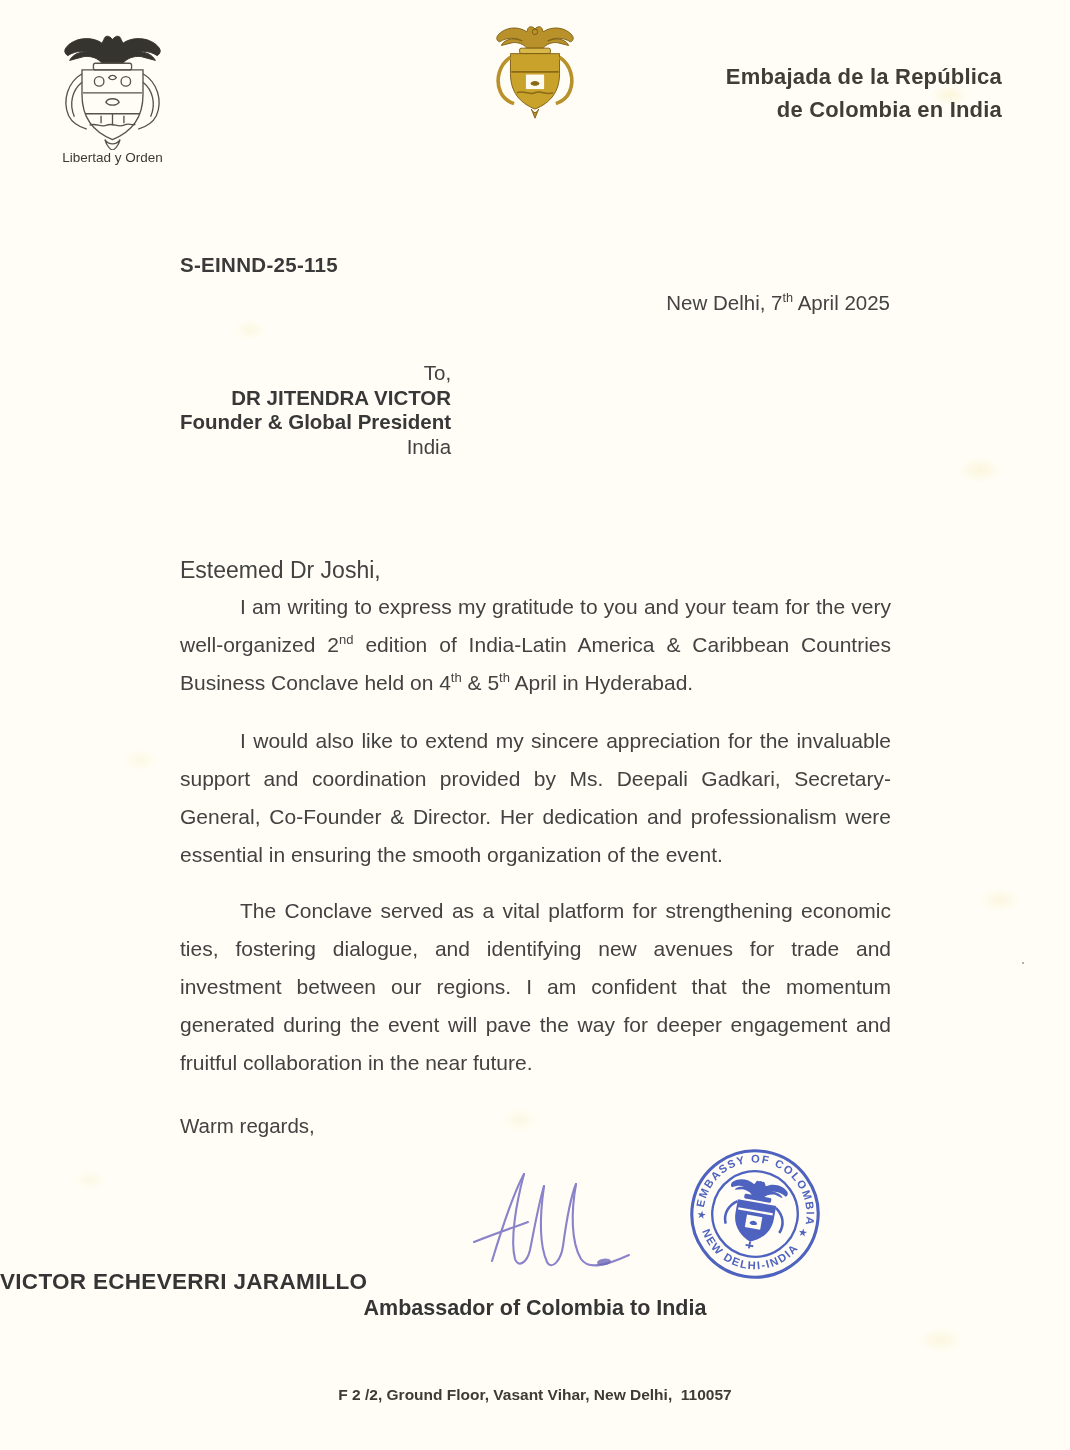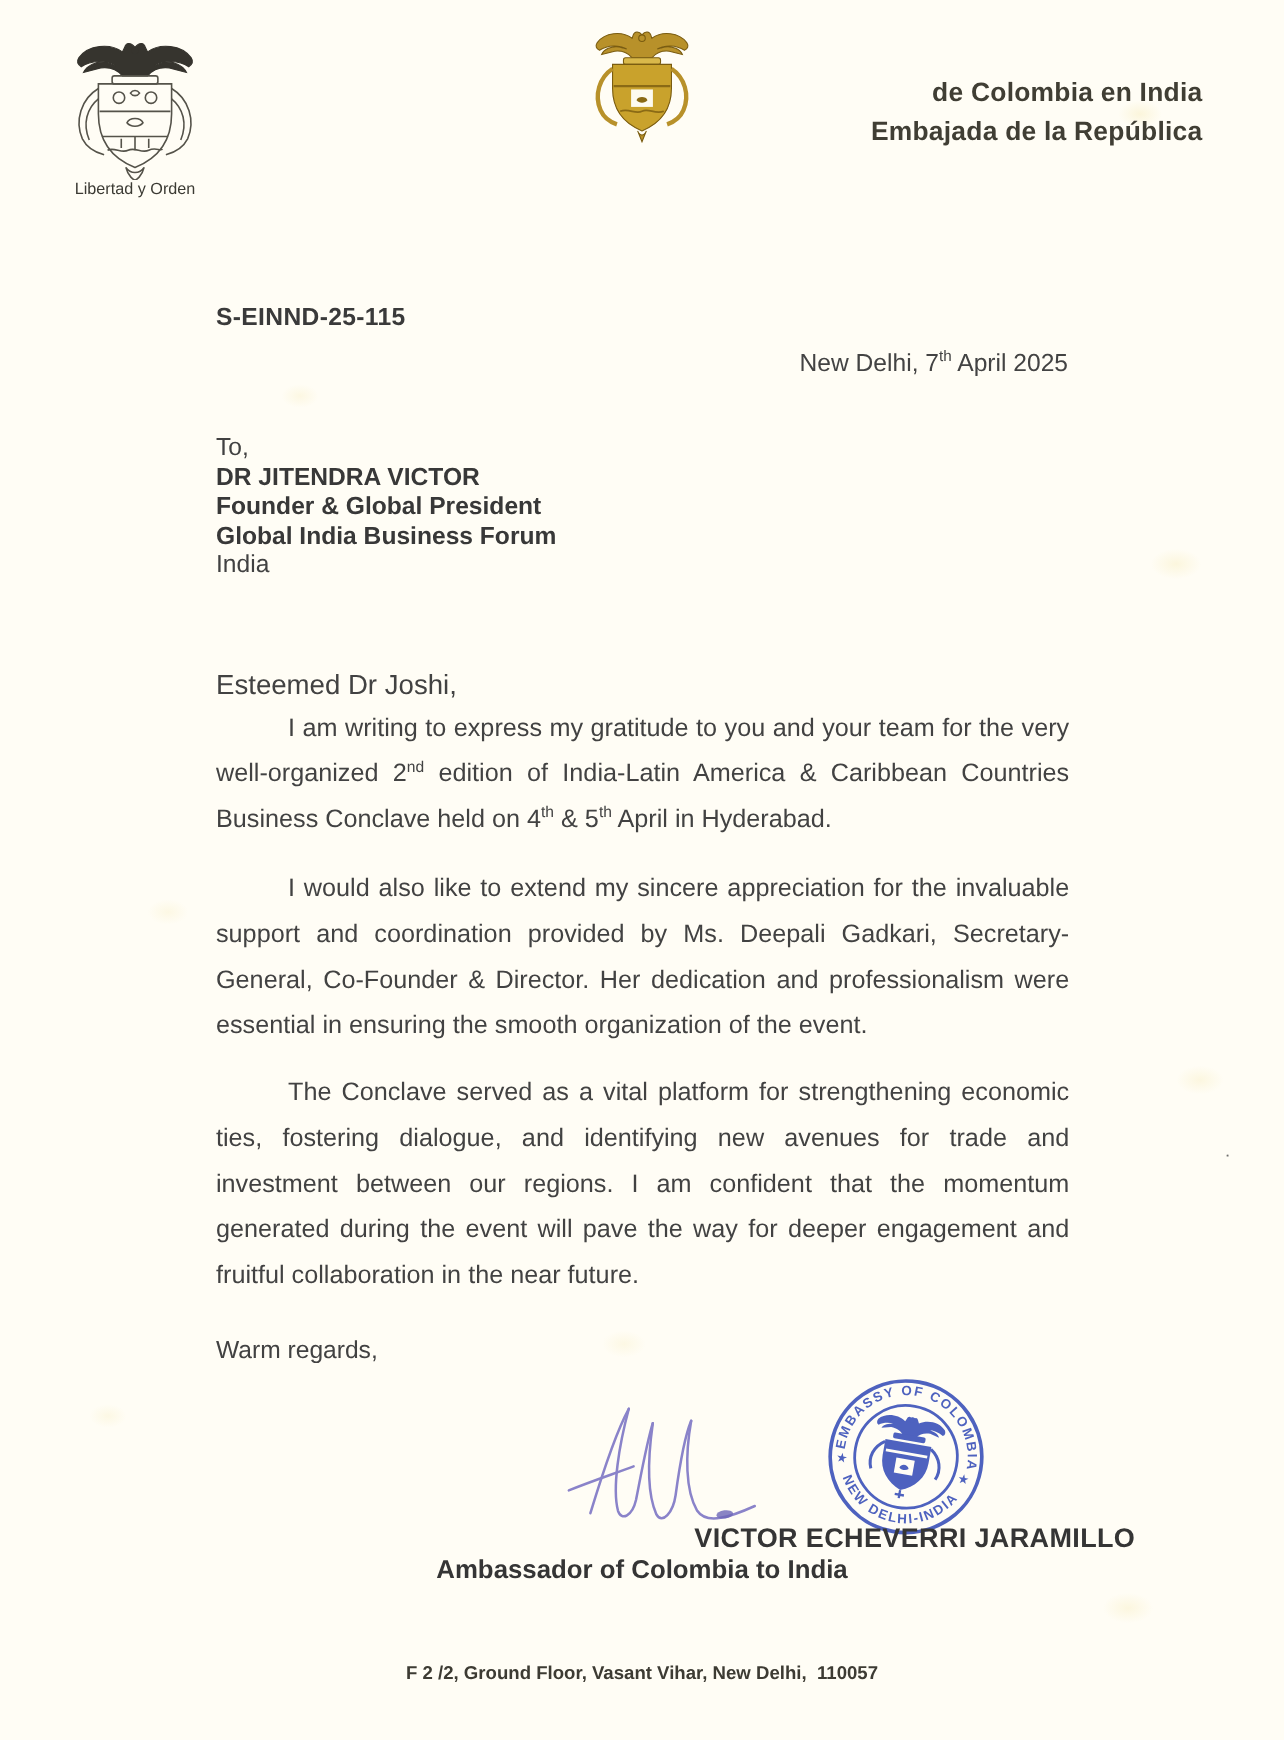--- a/index.html
+++ b/index.html
@@ -32,35 +32,35 @@
   }
   .emblem-caption{
     top:150px;left:55px;width:115px;text-align:center;
     font-size:13.5px;color:#3b3a33;
   }
   
   .ref-number{top:253px;left:180px;font-size:20.5px;font-weight:bold;color:#3a3a3a;letter-spacing:.3px;}
   .date-line{top:291px;right:180px;font-size:20.5px;color:#434343;}
   sup{font-size:.62em;line-height:0;vertical-align:super;}
   
-  .recipient{top:361px;left:180px;font-size:20.5px;line-height:24.6px;color:#414141;}
+  .recipient{top:361px;left:180px;font-size:20.5px;line-height:24.6px;color:#414141;text-align:right;}
   .recipient .bold{font-weight:bold;color:#383838;}
   
   .salutation{top:524px;left:180px;font-size:23px;color:#424242;margin-top:33px;}
   .para{
     left:180px;width:711px;margin:0;
     font-size:21px;line-height:38px;color:#424242;
     text-align:justify;text-indent:60px;
   }
   .p1{top:588px;} .p2{top:722px;} .p3{top:892px;}
   .closing{top:1114px;left:180px;font-size:20.5px;color:#424242;}
   
   .sig-svg{top:1162px;left:452px;}
   .stamp-svg{top:1146px;left:687px;transform:rotate(10deg);}
-  .sig-name{top:1269px;left:0;width:946px;text-align:right;font-size:22.5px;font-weight:bold;color:#353535;letter-spacing:.3px;}
+  .sig-name{top:1269px;left:0;width:946px;text-align:left;font-size:22.5px;font-weight:bold;color:#353535;letter-spacing:.3px;}
   .sig-title{top:1296px;left:0;width:1070px;text-align:center;font-size:21.5px;font-weight:bold;color:#353535;}
   
   .footer{top:1337px;left:0;width:1070px;text-align:center;
     font-size:15.5px;font-weight:bold;line-height:23px;color:#3d3b33;white-space:pre-wrap;}
 </style>
 </head>
 <body>
 
 <div id="letter">
 
@@ -105,33 +105,32 @@
       <rect x="40" y="60" width="20" height="16" fill="#fdfbf0" stroke="none"></rect>
       <path d="M45 70 C46 66 54 66 55 70 C53 73 47 73 45 70 Z" fill="#8a6a15" stroke="none"></path>
       <path d="M30 80 C38 77 44 83 50 80 C56 77 62 83 70 80" fill="none" stroke="#8a6a15" stroke-width="1.6"></path>
       <path d="M23 41 C11 49 6 65 12 79 C15 86 21 90 27 92" fill="none" stroke="#b8912a" stroke-width="4"></path>
       <path d="M77 41 C89 49 94 65 88 79 C85 86 79 90 73 92" fill="none" stroke="#b8912a" stroke-width="4"></path>
       <path d="M46 98 C48 103 52 103 54 98 L50 108 Z" fill="#b8912a"></path>
     </g>
   </svg>
 
   <div class="abs org-title">
+    <div>Embajada de la República</div>
     <div>de Colombia en India</div>
-    <div>Embajada de la República</div>
   </div>
 
   <div class="abs ref-number">S-EINND-25-115</div>
 
   <div class="abs date-line"><span>New Delhi, 7</span><sup>th</sup><span> April 2025</span></div>
 
   <div class="abs recipient">
     <div>To,</div>
     <div class="bold">DR JITENDRA VICTOR</div>
     <div class="bold">Founder &amp; Global President</div>
-    <div class="bold">Global India Business Forum</div>
     <div>India</div>
   </div>
 
   <div class="abs salutation">Esteemed Dr Joshi,</div>
 
   <p class="abs para p1"><span>I am writing to express my gratitude to you and your team for the very well-organized 2</span><sup>nd</sup><span> edition of India-Latin America &amp; Caribbean Countries Business Conclave held on 4</span><sup>th</sup><span> &amp; 5</span><sup>th</sup><span> April in Hyderabad.</span></p>
 
   <p class="abs para p2">I would also like to extend my sincere appreciation for the invaluable support and coordination provided by Ms. Deepali Gadkari, Secretary-General,  Co-Founder &amp; Director. Her dedication and professionalism were essential in ensuring the smooth organization of the event.</p>
 
   <p class="abs para p3">The Conclave served as a vital platform for strengthening economic ties, fostering dialogue, and identifying new avenues for trade and investment between our regions. I am confident that the momentum generated during the event will pave the way for deeper engagement and fruitful collaboration in the near future.</p>

